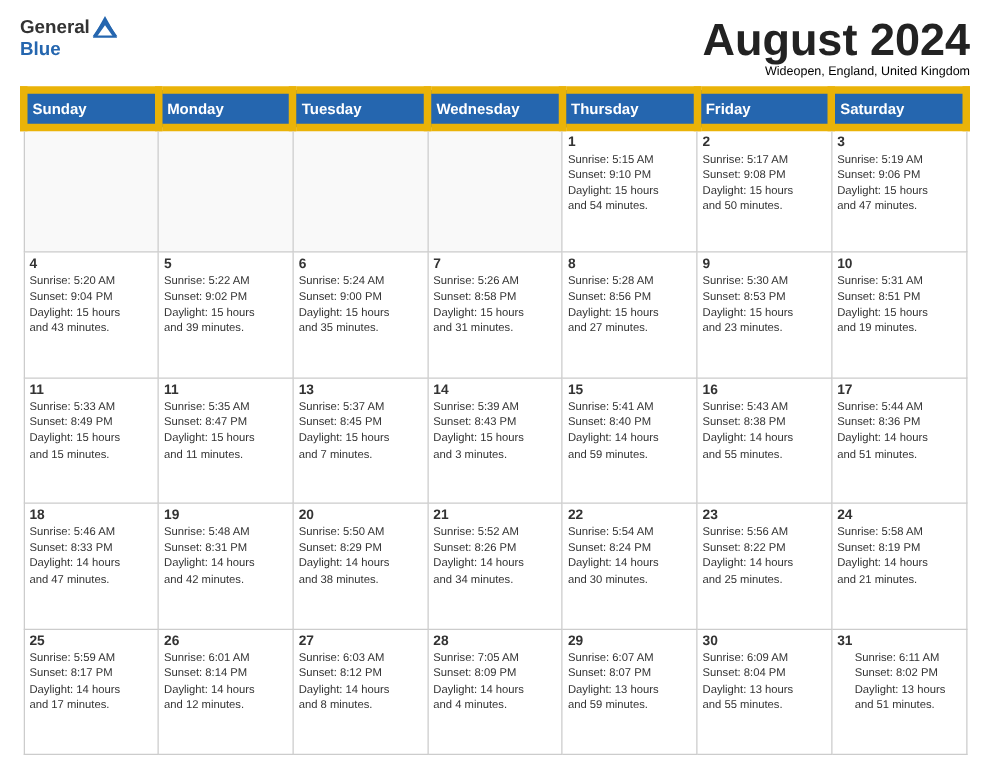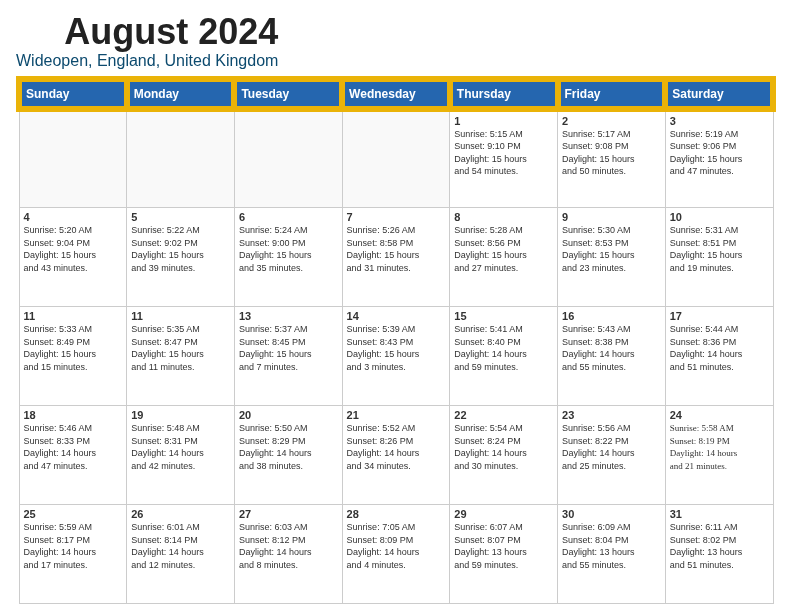--- a/index.html
+++ b/index.html
@@ -48,22 +48,22 @@
     .title-section {
       text-align: right;
     }
     .month-year {
       font-size: 36px;
       font-weight: bold;
       color: #222;
       line-height: 1.1;
     }
     .location {
-      font-size: 16px;
-      color: #0c4a6e;
+      font-size: 10px;
+      color: #000000;
       font-weight: normal;
     }
     .calendar {
       flex: 1;
       border: 1px solid #ccc;
       border-collapse: collapse;
       width: 100%;
       table-layout: fixed;
     }
     .calendar th {
@@ -96,20 +96,32 @@
       font-size: 9px;
       line-height: 1.4;
       color: #333;
     }
   </style>
 </head>
 <body>
 
 <div class="page">
   <div class="header">
+    <div class="logo">
+      <div style="display:flex;flex-direction:column;line-height:1.15;">
+        <div style="display:flex;align-items:center;">
+          <span class="logo-text-general">General</span>
+          <svg class="logo-icon" viewBox="0 0 22 20" xmlns="http://www.w3.org/2000/svg">
+            <polygon points="2,18 11,2 20,18" fill="none" stroke="#2566af" stroke-width="2"></polygon>
+            <polygon points="11,8 18,18 22,18 11,2 0,18 4,18" fill="#2566af"></polygon>
+          </svg>
+        </div>
+        <span class="logo-text-blue">Blue</span>
+      </div>
+    </div>
     <div class="title-section">
       <div class="month-year">August 2024</div>
       <div class="location">Wideopen, England, United Kingdom</div>
     </div>
   </div>
 
   <table class="calendar">
     <thead>
       <tr>
         <th>Sunday</th>
@@ -289,21 +301,21 @@
           </td>
           <td>
             <span class="day-number">23</span>
             <div class="day-info" style="white-space: pre-line;">Sunrise: 5:56 AM
 Sunset: 8:22 PM
 Daylight: 14 hours
 and 25 minutes.</div>
           </td>
           <td>
             <span class="day-number">24</span>
-            <div class="day-info" style="white-space: pre-line; font-family: Liberation Serif, serif;">Sunrise: 5:58 AM
+            <div class="day-info" style="white-space: pre-line;">Sunrise: 5:58 AM
 Sunset: 8:19 PM
 Daylight: 14 hours
 and 21 minutes.</div>
           </td>
         </tr>
         <tr>
           <td>
             <span class="day-number">25</span>
             <div class="day-info" style="white-space: pre-line;">Sunrise: 5:59 AM
 Sunset: 8:17 PM
@@ -340,21 +352,21 @@
           </td>
           <td>
             <span class="day-number">30</span>
             <div class="day-info" style="white-space: pre-line;">Sunrise: 6:09 AM
 Sunset: 8:04 PM
 Daylight: 13 hours
 and 55 minutes.</div>
           </td>
           <td>
             <span class="day-number">31</span>
-            <div class="day-info" style="white-space: pre-line;">Sunrise: 6:11 AM
+            <div class="day-info" style="white-space: pre-line; margin-left: 14px;">Sunrise: 6:11 AM
 Sunset: 8:02 PM
 Daylight: 13 hours
 and 51 minutes.</div>
           </td>
         </tr>
       </tbody>
   </table>
 </div>
 
 </body></html>

